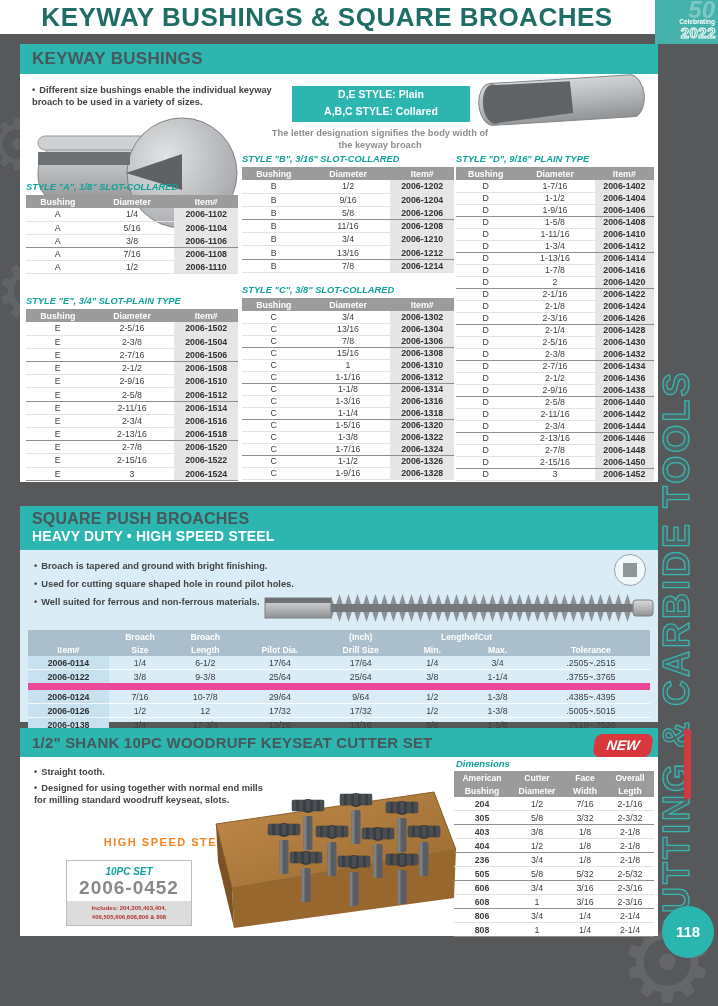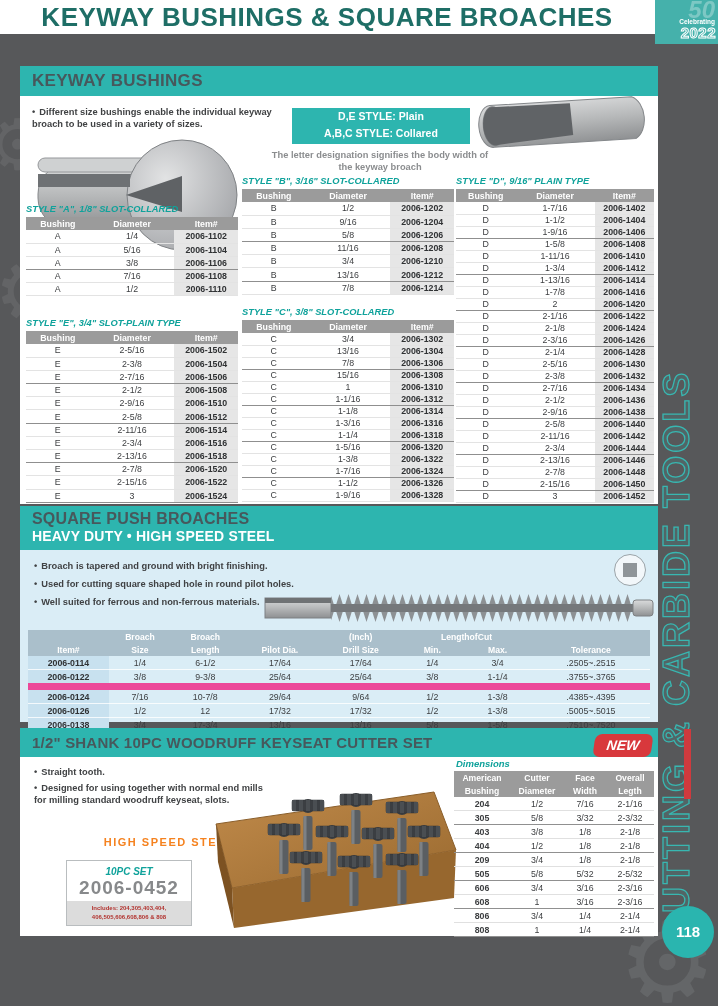--- a/index.html
+++ b/index.html
@@ -17,21 +17,21 @@
   .anniv .fifty{position:absolute;right:3px;top:-4px;font-size:24px;font-weight:800;font-style:italic;color:rgba(255,255,255,.30);}
   .anniv .celeb{position:absolute;right:3px;top:18px;font-size:6.5px;font-weight:bold;color:#ffffff;}
   .anniv .year{position:absolute;right:2px;top:24px;font-size:15px;font-weight:800;color:rgba(69,177,171,0);
     -webkit-text-stroke:1px #ffffff;letter-spacing:.5px;}
 
   
   .card{position:absolute;background:#ffffff;z-index:2;}
   .card-head{background:#2db5af;color:#47585c;font-weight:800;}
 
   
-  #card1{left:20px;top:66px;width:638px;height:438px;}
+  #card1{left:20px;top:44px;width:638px;height:438px;}
   #card1 .card-head{height:30px;line-height:30px;padding-left:12px;font-size:17px;letter-spacing:.3px;}
   .bullet{color:#404244;font-size:9.3px;font-weight:600;line-height:1.3;}
   .bullet .dot{margin-right:4px;}
   #kb-bullet{position:absolute;left:12px;top:40px;width:252px;}
   #img-bushing{position:absolute;left:8px;top:60px;width:218px;height:138px;}
   #style-box{position:absolute;left:272px;top:42px;width:178px;height:36px;background:#2db5af;color:#fff;
      text-align:center;font-weight:800;font-size:10.5px;line-height:17px;}
   #style-note{position:absolute;left:246px;top:84px;width:228px;text-align:center;color:#8b8d8f;
      font-size:9.3px;font-weight:700;line-height:1.25;}
   #img-trough{position:absolute;left:452px;top:16px;width:182px;height:84px;}
@@ -784,21 +784,21 @@
               <td>1/8</td>
               <td>2-1/8</td>
             </tr>
             <tr>
               <td>404</td>
               <td>1/2</td>
               <td>1/8</td>
               <td>2-1/8</td>
             </tr>
             <tr>
-              <td>209</td>
+              <td>236</td>
               <td>3/4</td>
               <td>1/8</td>
               <td>2-1/8</td>
             </tr>
             <tr>
               <td>505</td>
               <td>5/8</td>
               <td>5/32</td>
               <td>2-5/32</td>
             </tr>

